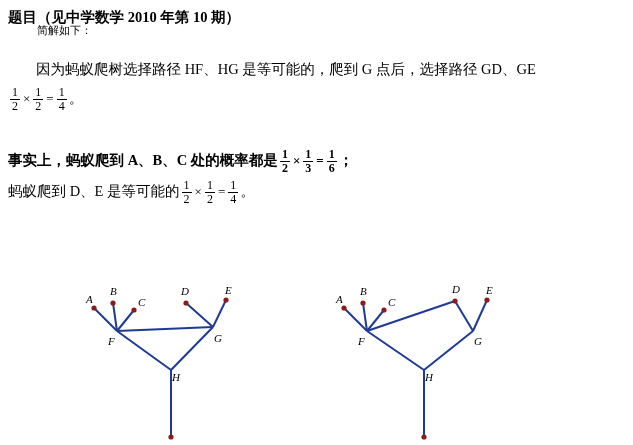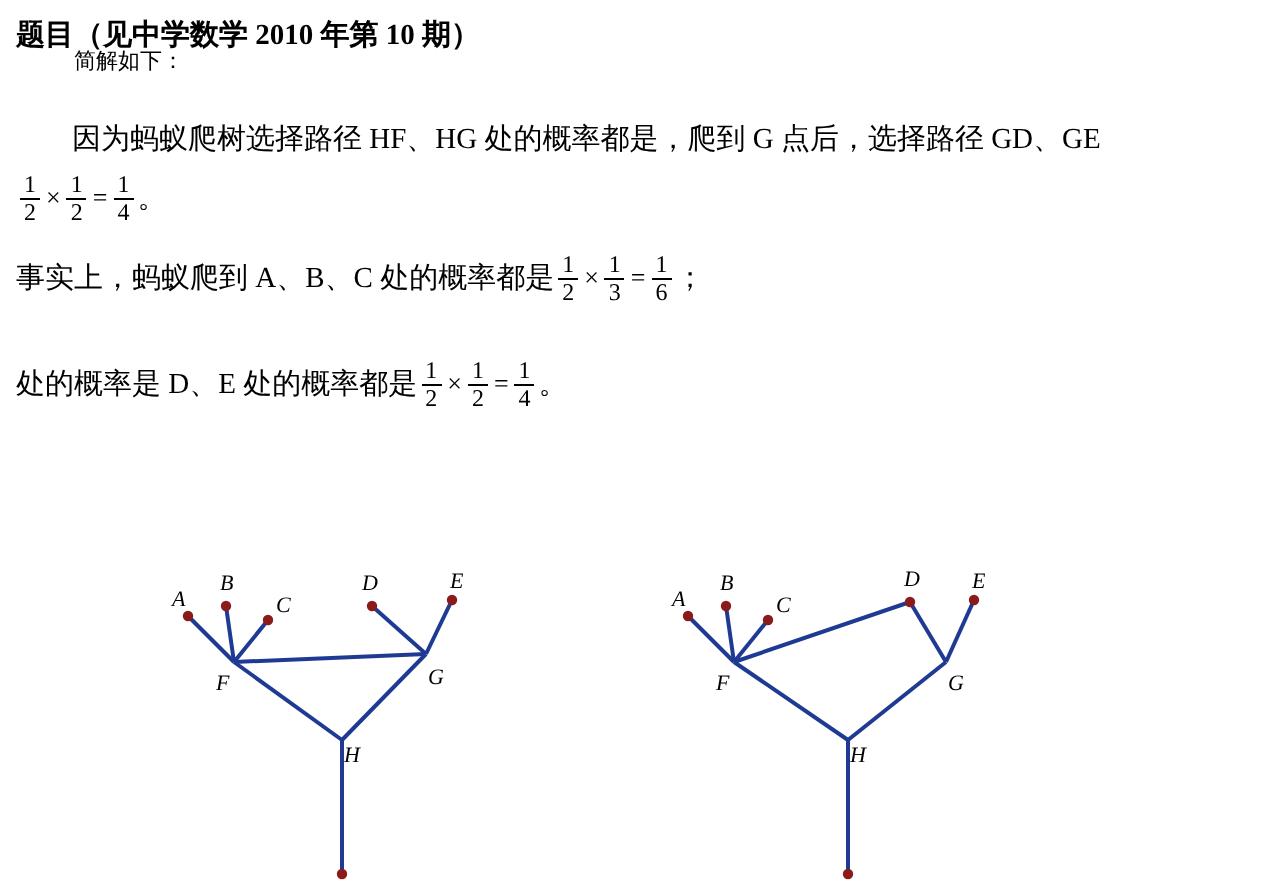--- a/index.html
+++ b/index.html
@@ -43,22 +43,23 @@
   }
   .l4 {
     position: absolute;
     left: 8px;
     top: 87px;
     font-size: 14.5px;
   }
   .l5 {
     position: absolute;
     left: 8px;
-    top: 127px;
-    font-size: 14.5px;
+    top: 149px;
+    font-size: 14.5px;
+    font-weight: bold;
   }
   .l6 {
     position: absolute;
     left: 8px;
     top: 180px;
     font-size: 14.5px;
   }
   .l7 {
     position: absolute;
     left: 8px;
@@ -111,33 +112,33 @@
 </head>
 <body>
 
 <div class="page">
 
   <div class="title">题目（见中学数学 2010 年第 10 期）</div>
 
   <div class="l2">简解如下：</div>
 
   <div class="l3">
-    <span class="indent"></span><span>因为蚂蚁爬树选择路径 HF、HG 处的概率都是，爬到 G 点后，选择路径 GD、GE</span>
+    <span class="indent"></span><span>因为蚂蚁爬树选择路径 HF、HG 是等可能的，爬到 G 点后，选择路径 GD、GE</span>
   </div>
 
   <div class="l4">
     <span class="frac"><span class="num">1</span><span class="den">2</span></span><span class="op">×</span><span class="frac"><span class="num">1</span><span class="den">2</span></span><span class="op">=</span><span class="frac"><span class="num">1</span><span class="den">4</span></span><span>。</span>
   </div>
 
   <div class="l5">
     <span>事实上，蚂蚁爬到 A、B、C 处的概率都是</span><span class="frac"><span class="num">1</span><span class="den">2</span></span><span class="op">×</span><span class="frac"><span class="num">1</span><span class="den">3</span></span><span class="op">=</span><span class="frac"><span class="num">1</span><span class="den">6</span></span><span>；</span>
   </div>
 
   <div class="l6">
-    <span>处的概率是 D、E 处的概率都是</span><span class="frac"><span class="num">1</span><span class="den">2</span></span><span class="op">×</span><span class="frac"><span class="num">1</span><span class="den">2</span></span><span class="op">=</span><span class="frac"><span class="num">1</span><span class="den">4</span></span><span>。</span>
+    <span>蚂蚁爬到 D、E 是等可能的</span><span class="frac"><span class="num">1</span><span class="den">2</span></span><span class="op">×</span><span class="frac"><span class="num">1</span><span class="den">2</span></span><span class="op">=</span><span class="frac"><span class="num">1</span><span class="den">4</span></span><span>。</span>
   </div>
 
 
   <div class="figwrap">
     <svg width="633" height="183" viewBox="0 0 633 183">
 
       <g>
         <g stroke="#1f3a93" stroke-width="2" fill="none">
           <line x1="117" y1="69" x2="94" y2="46"></line>
           <line x1="117" y1="69" x2="113" y2="41"></line>

